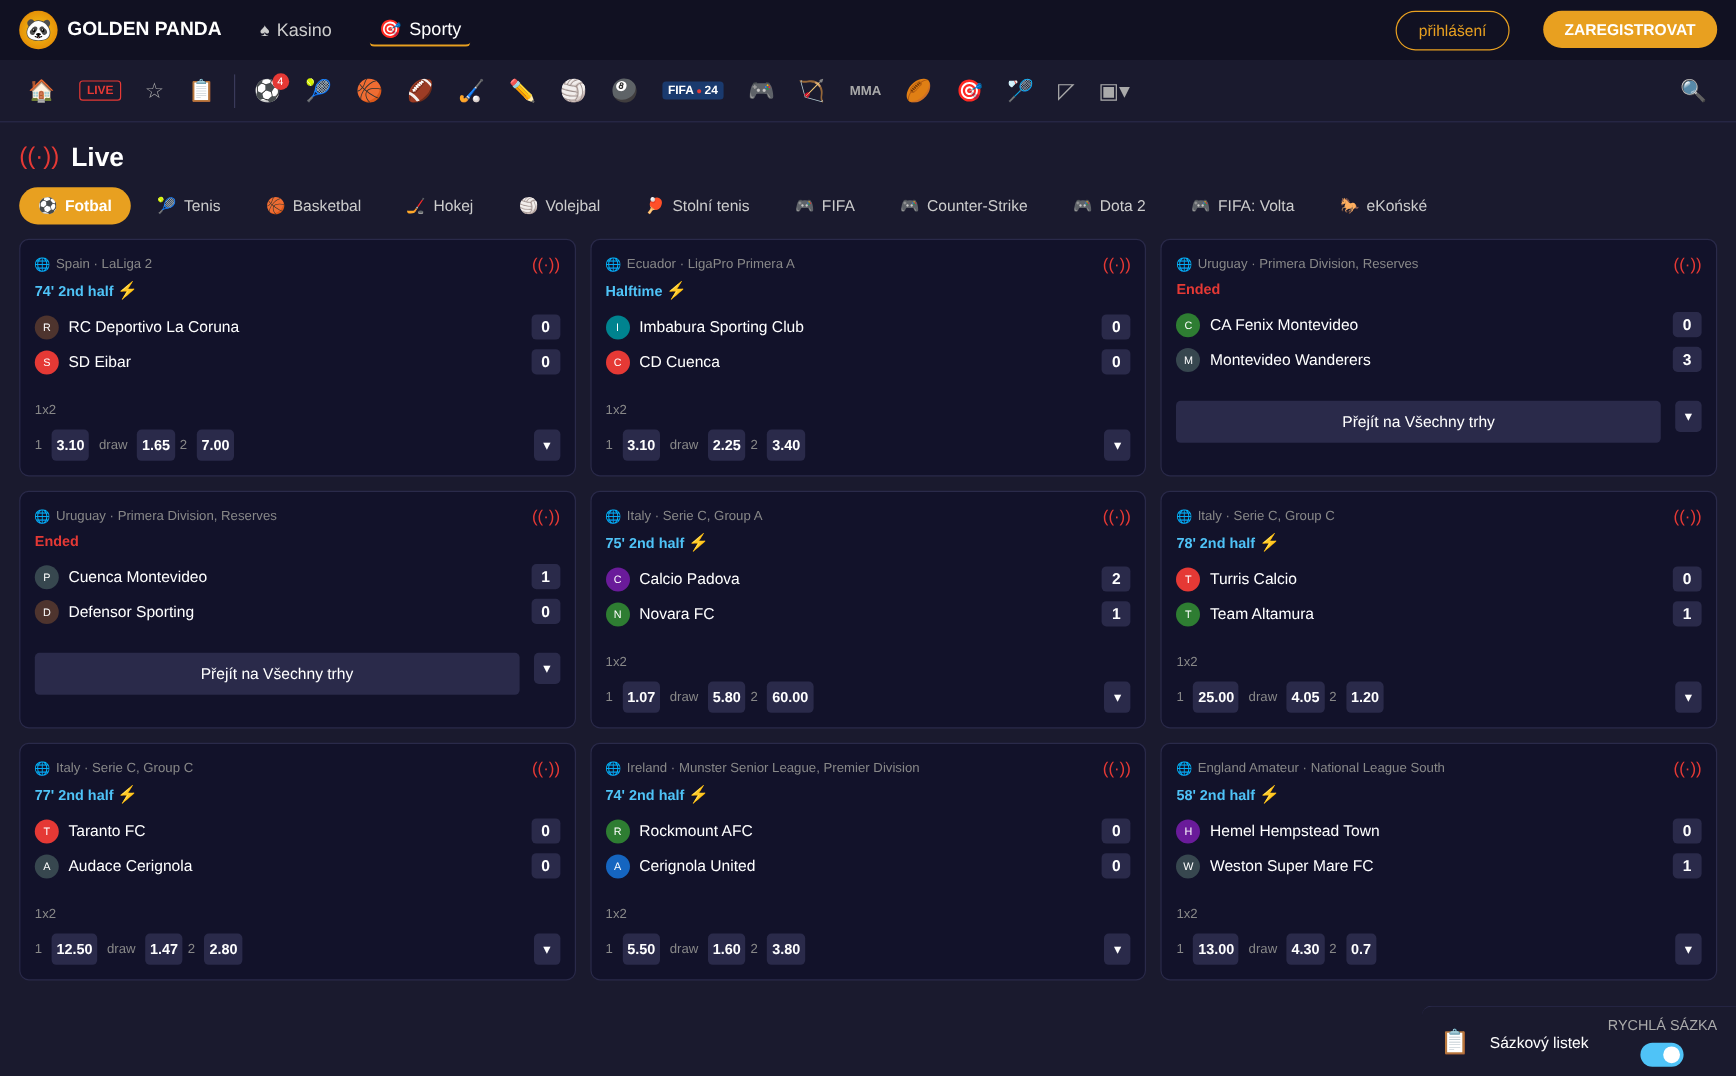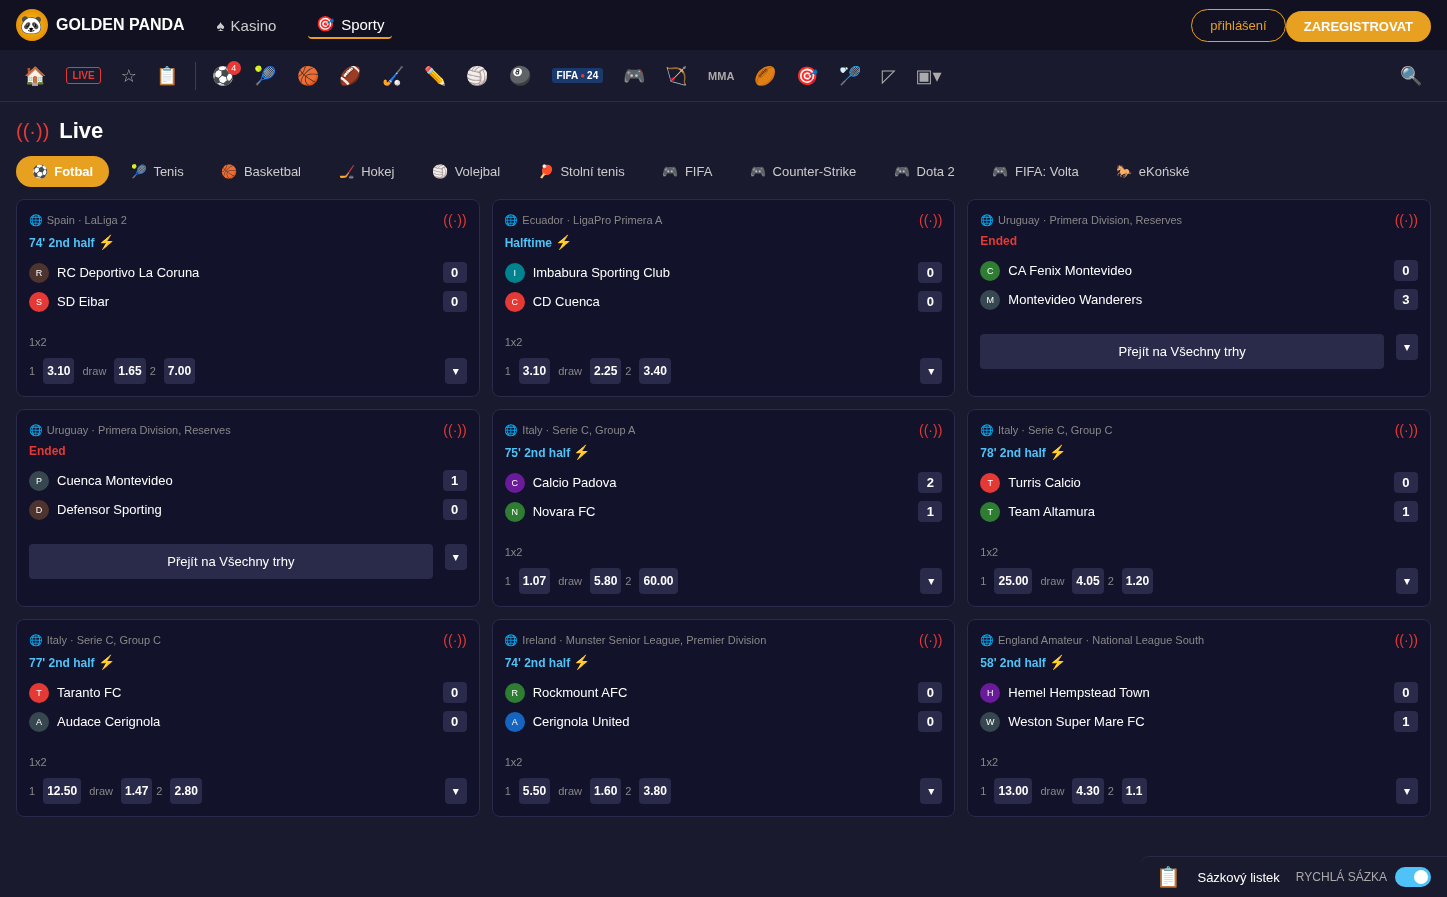--- a/index.html
+++ b/index.html
@@ -12,21 +12,21 @@
       align-items: center;
       padding: 0 16px;
       height: 50px;
       justify-content: space-between;
     }
     .top-nav-left { display: flex; align-items: center; gap: 24px; }
     .logo { display: flex; align-items: center; gap: 8px; font-weight: bold; font-size: 16px; color: #fff; }
     .logo-icon { width: 32px; height: 32px; background: radial-gradient(circle, #f5c518, #e07b00); border-radius: 50%; display: flex; align-items: center; justify-content: center; font-size: 18px; }
     .nav-item { color: #ccc; cursor: pointer; display: flex; align-items: center; gap: 6px; font-size: 15px; padding: 4px 8px; border-radius: 4px; }
     .nav-item.active { color: #fff; border-bottom: 2px solid #e8a020; }
-    .top-nav-right { display: flex; align-items: flex-end; gap: 0; }
+    .top-nav-right { display: flex; align-items: flex-start; gap: 28px; }
     .btn-login { background: transparent; border: 1px solid #e8a020; color: #e8a020; padding: 8px 18px; border-radius: 20px; cursor: pointer; font-size: 13px; }
     .btn-register { background: #e8a020; border: none; color: #fff; padding: 8px 18px; border-radius: 20px; cursor: pointer; font-size: 13px; font-weight: bold; }
 
     
     .icon-nav {
       background: #1a1a2e;
       display: flex;
       align-items: center;
       padding: 0 16px;
       height: 52px;
@@ -231,21 +231,21 @@
       border-top: 1px solid #2a2a4a;
       padding: 8px 16px;
       display: flex;
       align-items: center;
       gap: 16px;
       border-radius: 8px 0 0 0;
       z-index: 100;
     }
     .betslip-icon { font-size: 20px; color: #e8a020; }
     .betslip-label { font-size: 13px; color: #fff; }
-    .quick-bet { display: flex; align-items: center; gap: 8px; font-size: 12px; color: #aaa; }
+    .quick-bet { display: flex; align-items: center; gap: 8px; font-size: 12px; color: #aaa; flex-direction: column; }
     .toggle {
       width: 36px; height: 20px;
       background: #4fc3f7;
       border-radius: 10px;
       position: relative;
       cursor: pointer;
     }
     .toggle::after {
       content: '';
       position: absolute;
@@ -726,21 +726,21 @@
       <span class="team-score">1</span>
     </div>
 
       <div class="odds-1x2">1x2</div>
       <div class="odds-row">
         <span class="odds-label">1</span>
         <button class="odds-btn">13.00</button>
         <span class="odds-type">draw</span>
         <button class="odds-btn">4.30</button>
         <span class="odds-label">2</span>
-        <button class="odds-btn">1.1</button>
+        <button class="odds-btn">0.7</button>
         <button class="odds-expand">▾</button>
       </div>
 
   </div>
   </div>
 
 <div class="bottom-bar">
   <span class="betslip-icon">📋</span>
   <span class="betslip-label">Sázkový listek</span>
   <div class="quick-bet">

